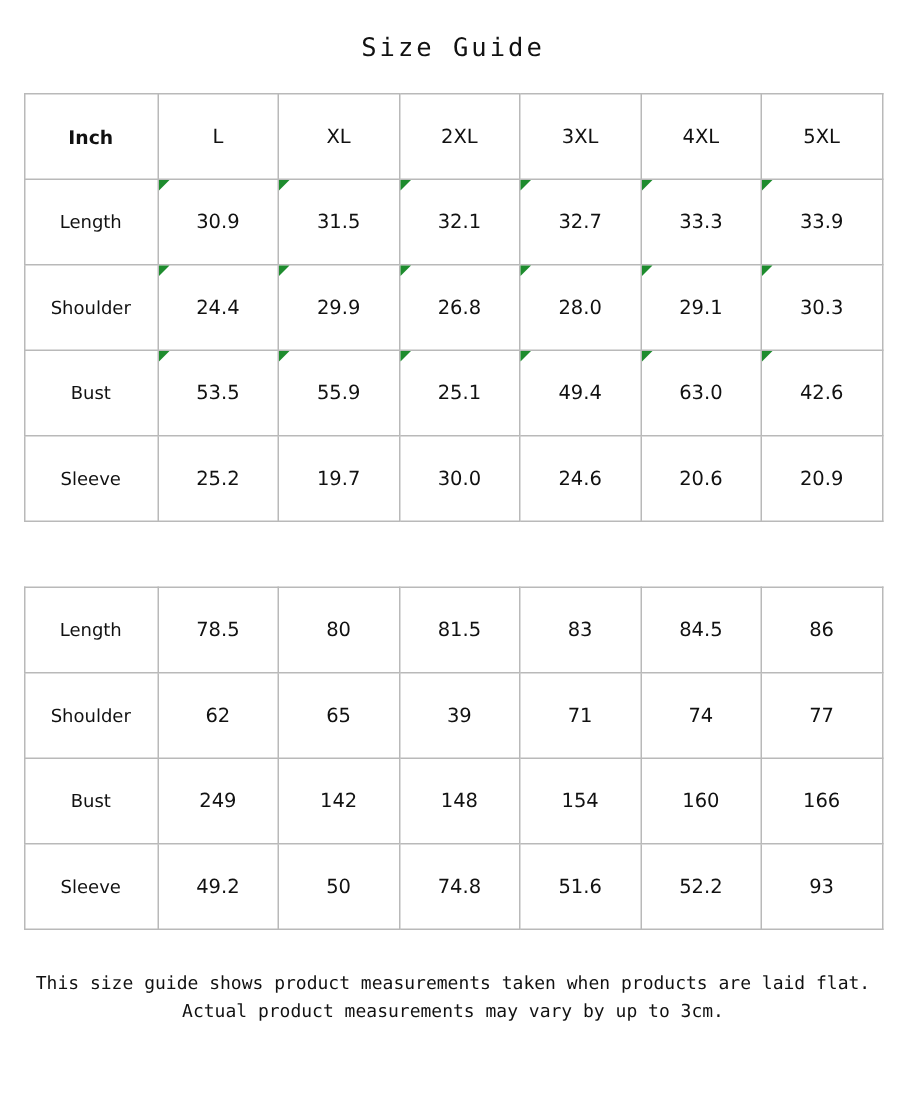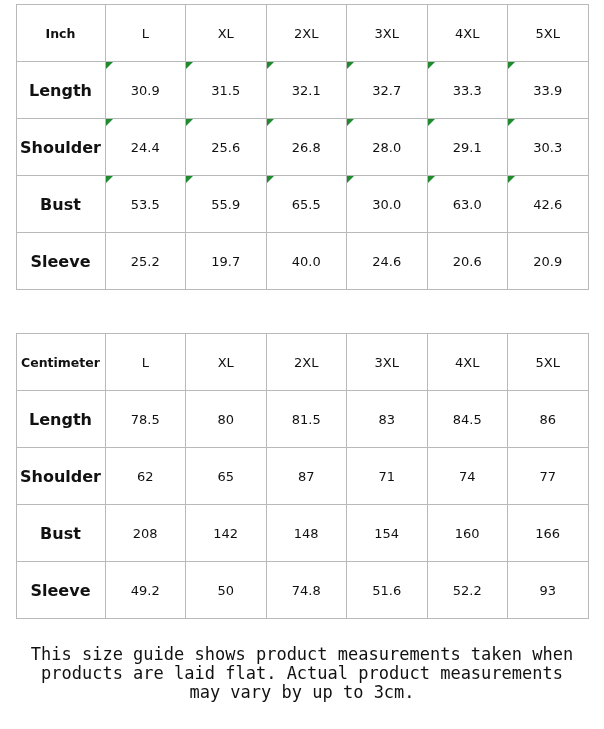--- a/index.html
+++ b/index.html
@@ -46,22 +46,22 @@
     color: #111;
     position: relative;
     padding: 0;
   }
   table.size-table td.val, table.size-table th.val {
     font-weight: normal;
     font-size: 13px;
   }
   table.size-table .rowhead {
     width: 88px;
-    font-weight: bold;
-    font-size: 16px;
+    font-weight: normal;
+    font-size: 12px;
   }
   table.size-table .corner {
     font-weight: bold;
     font-size: 12.5px;
   }
   
   td.val.mark::before {
     content: "";
     position: absolute;
     top: 0;
@@ -73,30 +73,31 @@
   }
   .spacer {
     height: 35px;
   }
   .footnote {
     width: 560px;
     margin: 0 auto;
     padding-top: 22px;
     text-align: center;
     font-family: "DejaVu Sans Mono", monospace;
-    font-size: 17px;
+    font-size: 12px;
     line-height: 19px;
     color: #111;
   }
 </style>
 </head>
 <body>
 
 <div class="page">
 
+  <div class="title">Size Guide</div>
 
   <table class="size-table">
     <tbody>
       <tr>
         <th class="rowhead corner">Inch</th>
         <th class="val">L</th>
         <th class="val">XL</th>
         <th class="val">2XL</th>
         <th class="val">3XL</th>
         <th class="val">4XL</th>
@@ -107,81 +108,72 @@
         <td class="val mark">30.9</td>
         <td class="val mark">31.5</td>
         <td class="val mark">32.1</td>
         <td class="val mark">32.7</td>
         <td class="val mark">33.3</td>
         <td class="val mark">33.9</td>
       </tr>
       <tr>
         <td class="rowhead">Shoulder</td>
         <td class="val mark">24.4</td>
-        <td class="val mark">25.6</td>
+        <td class="val mark">29.9</td>
         <td class="val mark">26.8</td>
         <td class="val mark">28.0</td>
         <td class="val mark">29.1</td>
         <td class="val mark">30.3</td>
       </tr>
       <tr>
         <td class="rowhead">Bust</td>
         <td class="val mark">53.5</td>
         <td class="val mark">55.9</td>
-        <td class="val mark">65.5</td>
-        <td class="val mark">30.0</td>
+        <td class="val mark">25.1</td>
+        <td class="val mark">49.4</td>
         <td class="val mark">63.0</td>
         <td class="val mark">42.6</td>
       </tr>
       <tr>
         <td class="rowhead">Sleeve</td>
         <td class="val">25.2</td>
         <td class="val">19.7</td>
-        <td class="val">40.0</td>
+        <td class="val">30.0</td>
         <td class="val">24.6</td>
         <td class="val">20.6</td>
         <td class="val">20.9</td>
       </tr>
     </tbody>
   </table>
 
   <div class="spacer"></div>
 
   <table class="size-table">
     <tbody>
-      <tr>
-        <th class="rowhead corner">Centimeter</th>
-        <th class="val">L</th>
-        <th class="val">XL</th>
-        <th class="val">2XL</th>
-        <th class="val">3XL</th>
-        <th class="val">4XL</th>
-        <th class="val">5XL</th>
-      </tr>
       <tr>
         <td class="rowhead">Length</td>
         <td class="val">78.5</td>
         <td class="val">80</td>
         <td class="val">81.5</td>
         <td class="val">83</td>
         <td class="val">84.5</td>
         <td class="val">86</td>
       </tr>
       <tr>
         <td class="rowhead">Shoulder</td>
         <td class="val">62</td>
         <td class="val">65</td>
-        <td class="val">87</td>
+        <td class="val">39</td>
         <td class="val">71</td>
         <td class="val">74</td>
         <td class="val">77</td>
       </tr>
       <tr>
         <td class="rowhead">Bust</td>
-        <td class="val">208</td>
+        <td class="val">249</td>
         <td class="val">142</td>
         <td class="val">148</td>
         <td class="val">154</td>
         <td class="val">160</td>
         <td class="val">166</td>
       </tr>
       <tr>
         <td class="rowhead">Sleeve</td>
         <td class="val">49.2</td>
         <td class="val">50</td>

